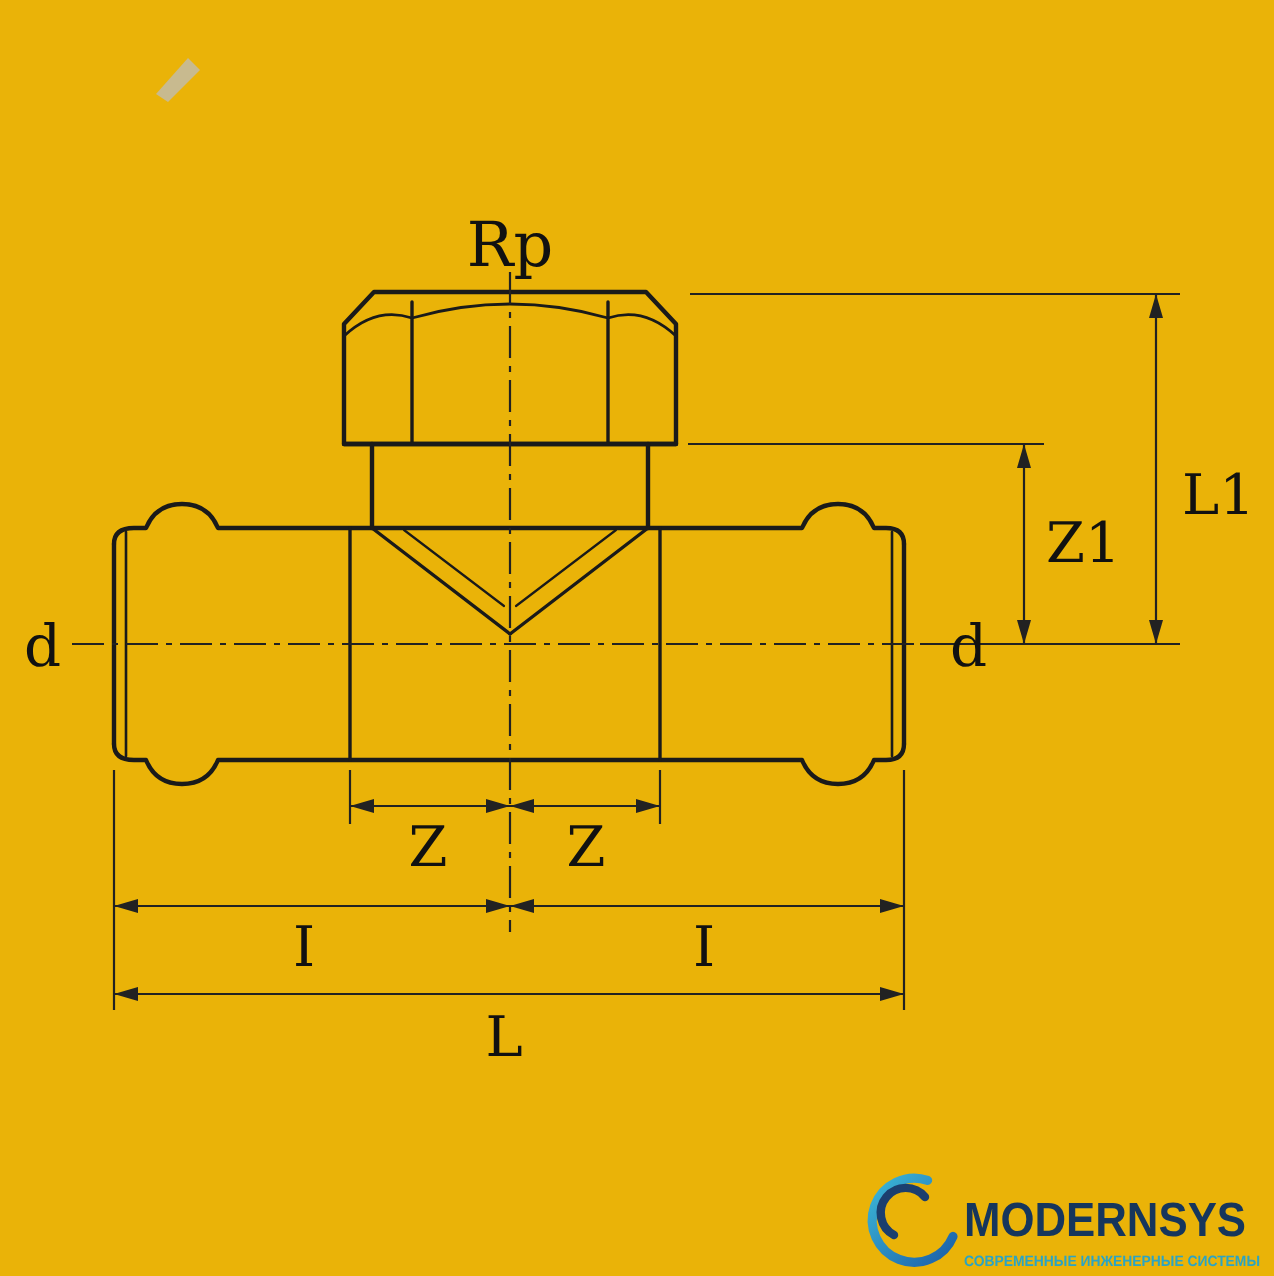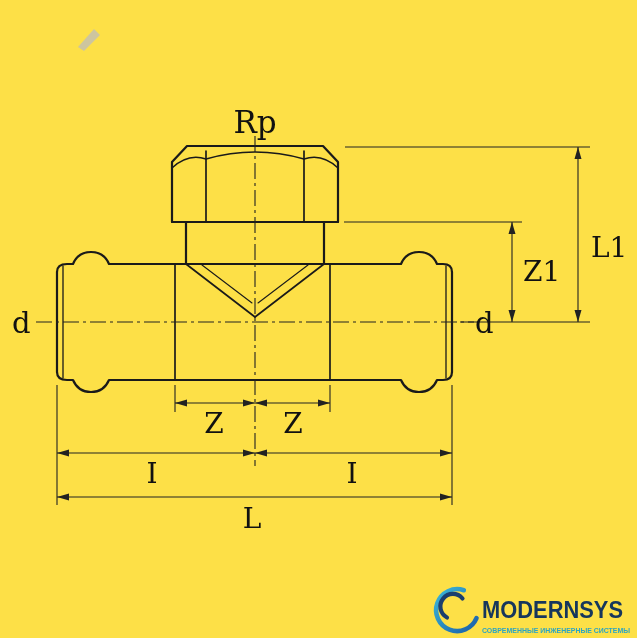--- a/index.html
+++ b/index.html
@@ -5,21 +5,21 @@
   html, body {
     margin: 0;
     padding: 0;
     background: #ffffff;
     font-family: "DejaVu Serif", serif;
   }
   .page {
     position: relative;
     width: 637px;
     height: 638px;
-    background: #fde047;
+    background: #eab308;
     overflow: hidden;
   }
   svg { display: block; }
   text { user-select: none; }
   .dim-label {
     font-family: "DejaVu Serif", serif;
     fill: #111111;
   }
   .logo-name {
     font-family: "Liberation Sans", sans-serif;

